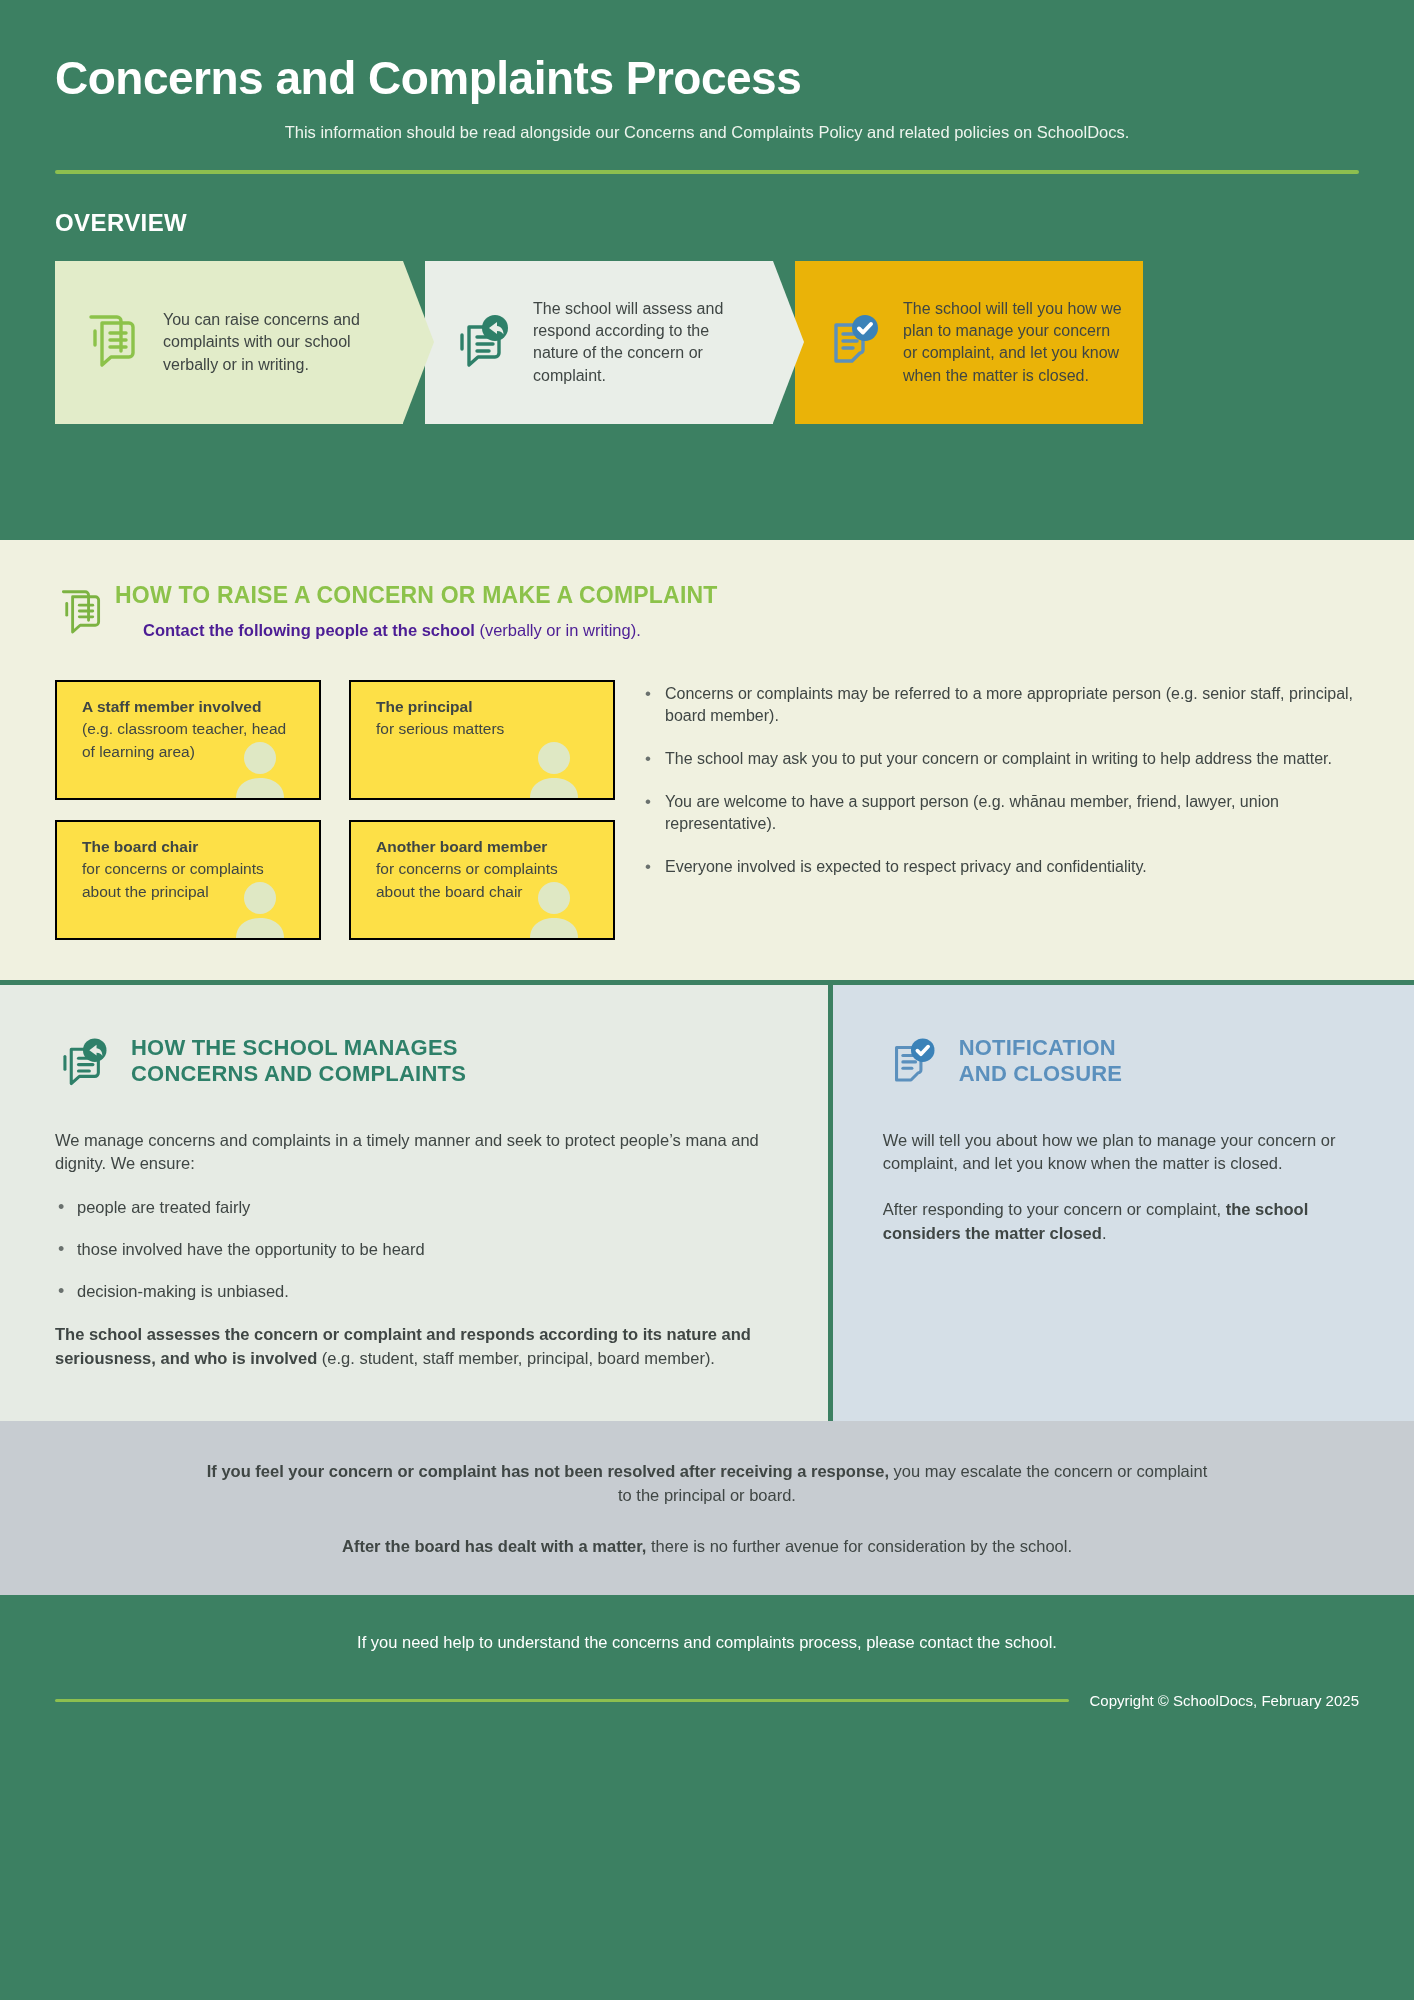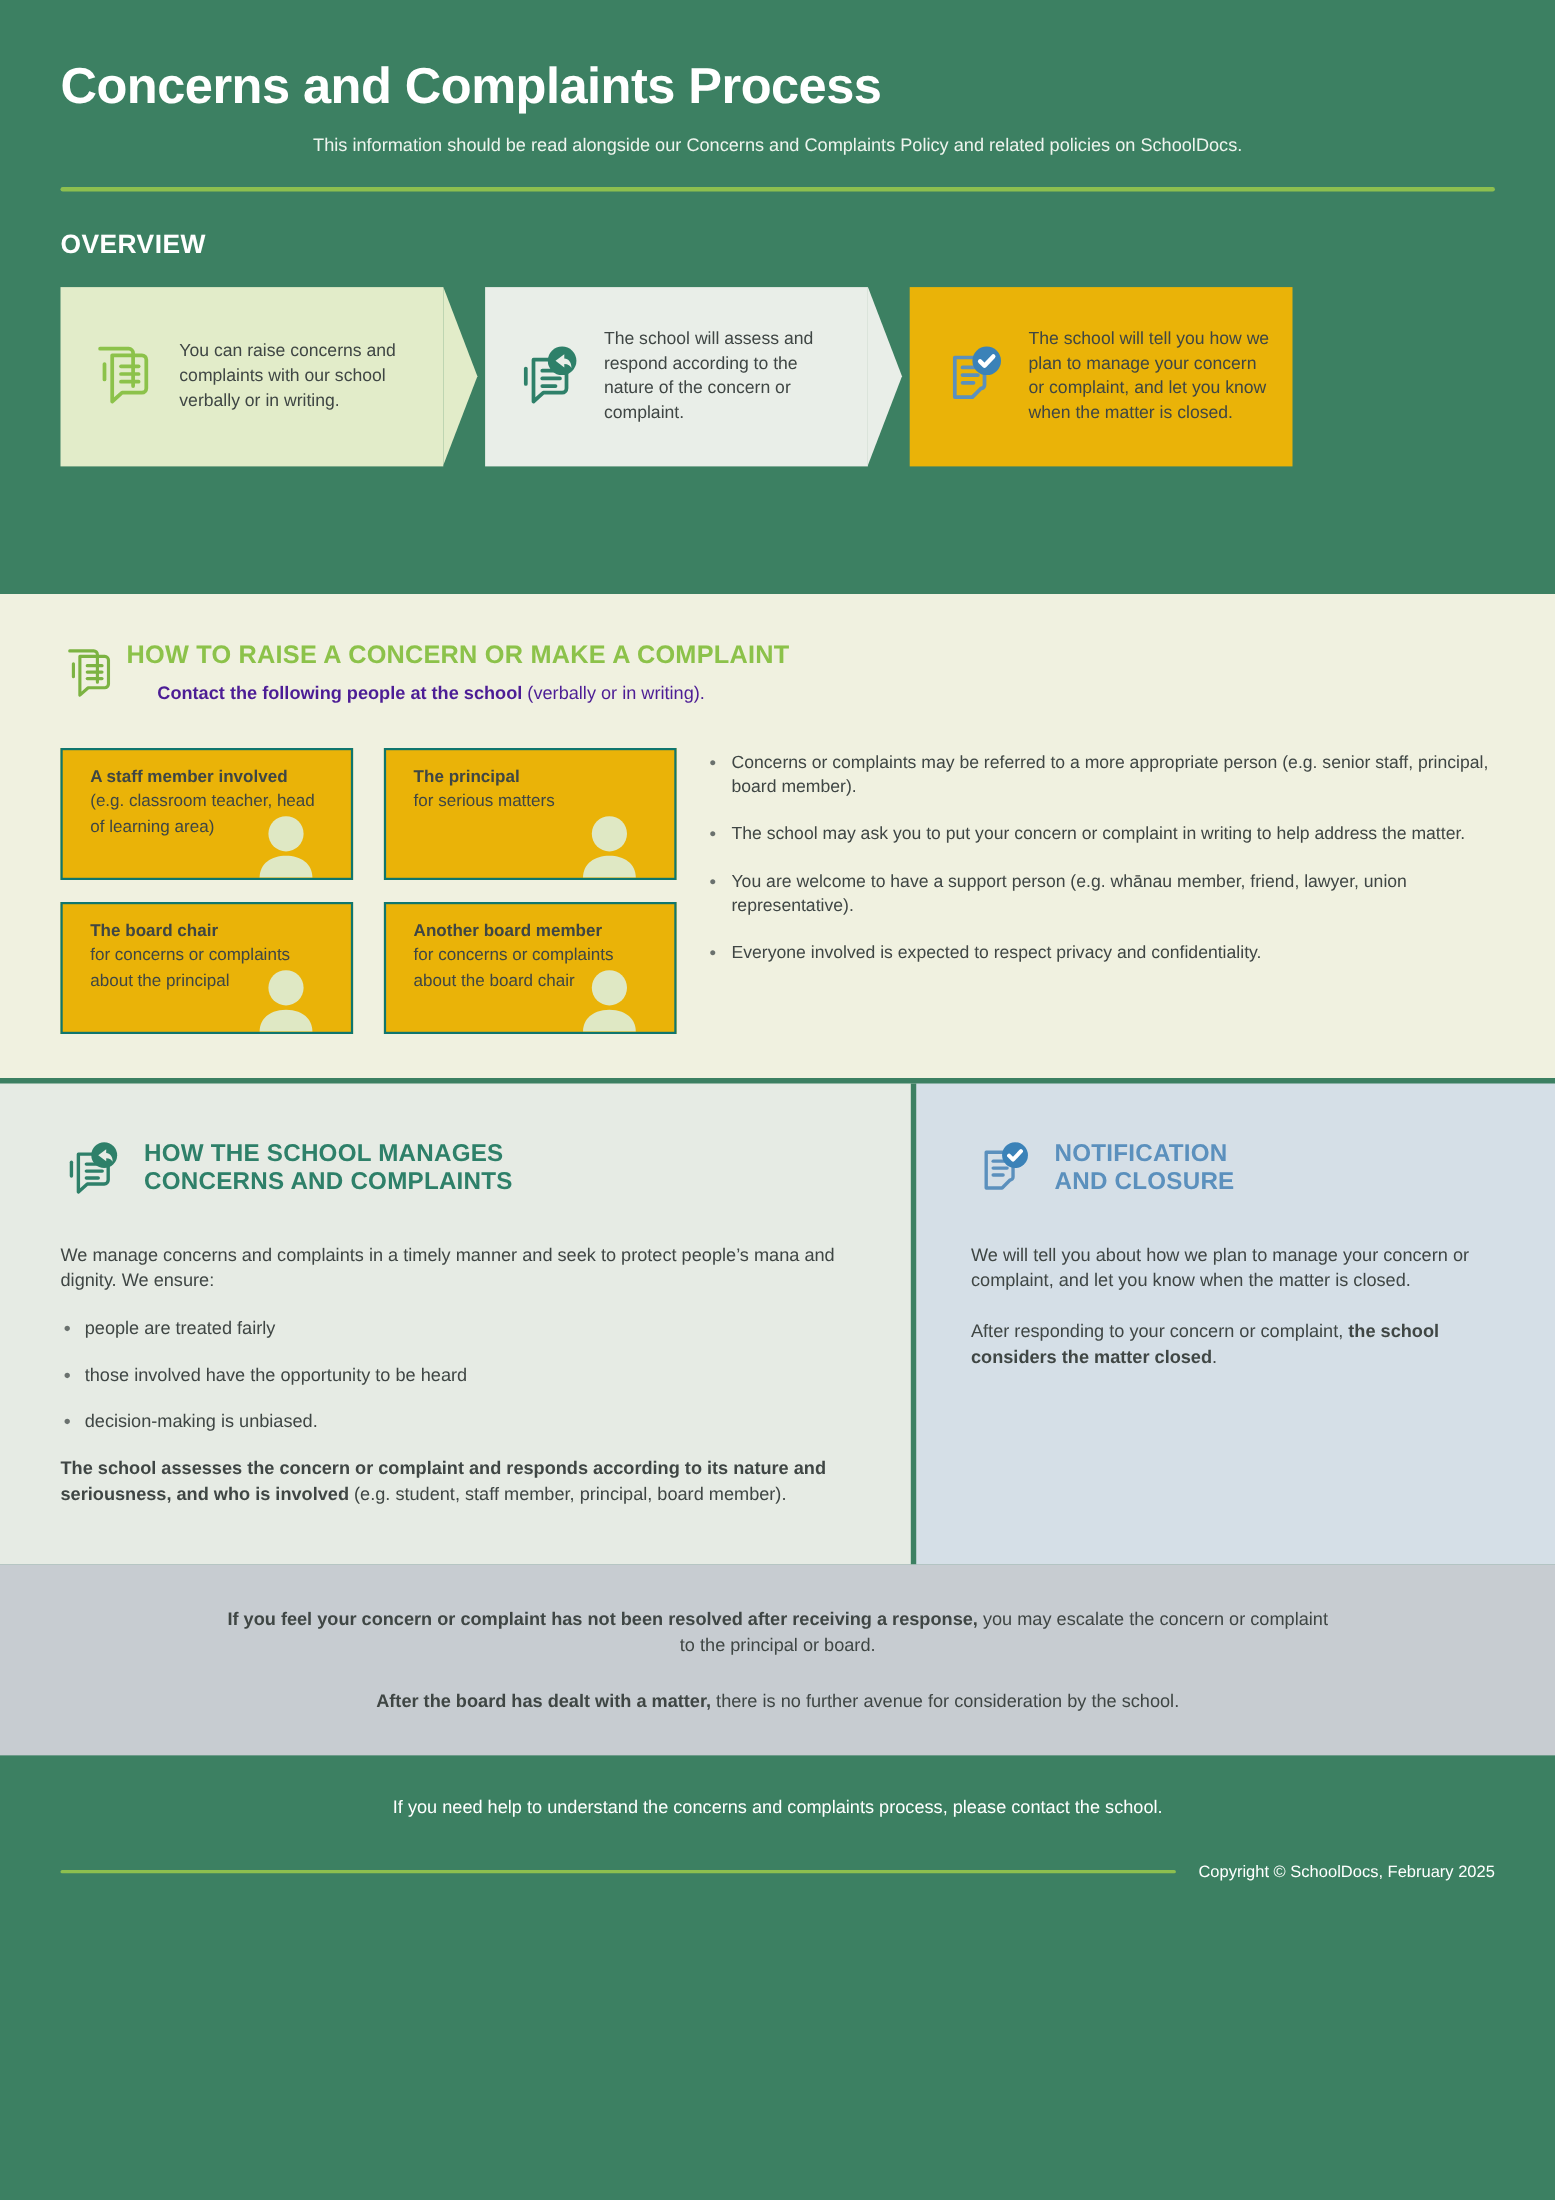--- a/index.html
+++ b/index.html
@@ -47,21 +47,21 @@
     color: #ffffff;
     font-size: 24px;
     font-weight: bold;
     letter-spacing: 0.4px;
     margin: 35px 0 24px 0;
   }
 
   
   .flow {
     display: flex;
-    gap: 16px;
+    gap: 0;
     align-items: center;
   }
   .flow-step {
     position: relative;
     height: 163px;
     display: flex;
     align-items: center;
     padding: 0 18px 0 26px;
     gap: 20px;
   }
@@ -124,22 +124,22 @@
   }
   .contact-grid {
     width: 560px;
     display: grid;
     grid-template-columns: 266px 266px;
     grid-gap: 20px 28px;
   }
   .contact-card {
     position: relative;
     height: 120px;
-    border: 2px solid #0f766e;
-    background: #eab308;
+    border: 2px solid #000000;
+    background: #fde047;
     padding: 14px 16px 0 25px;
     overflow: hidden;
   }
   .contact-card .silho {
     position: absolute;
     right: 28px;
     bottom: 0;
     width: 62px;
     opacity: 1;
   }

